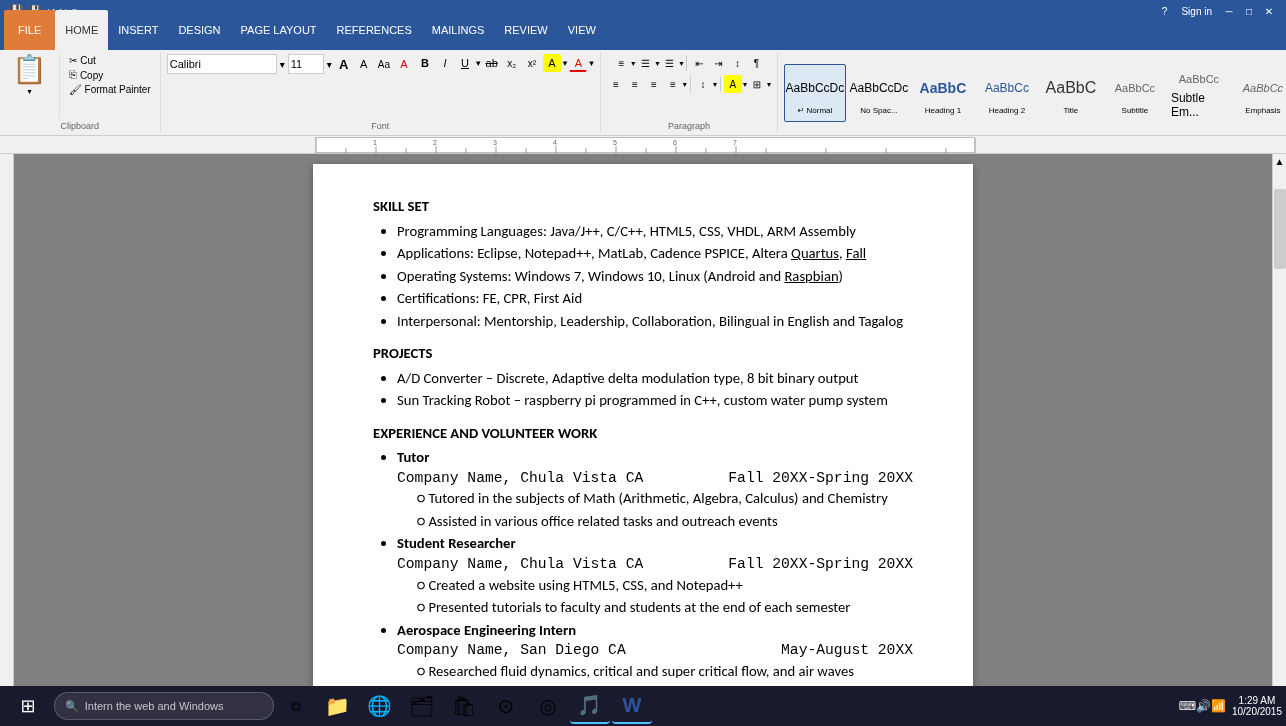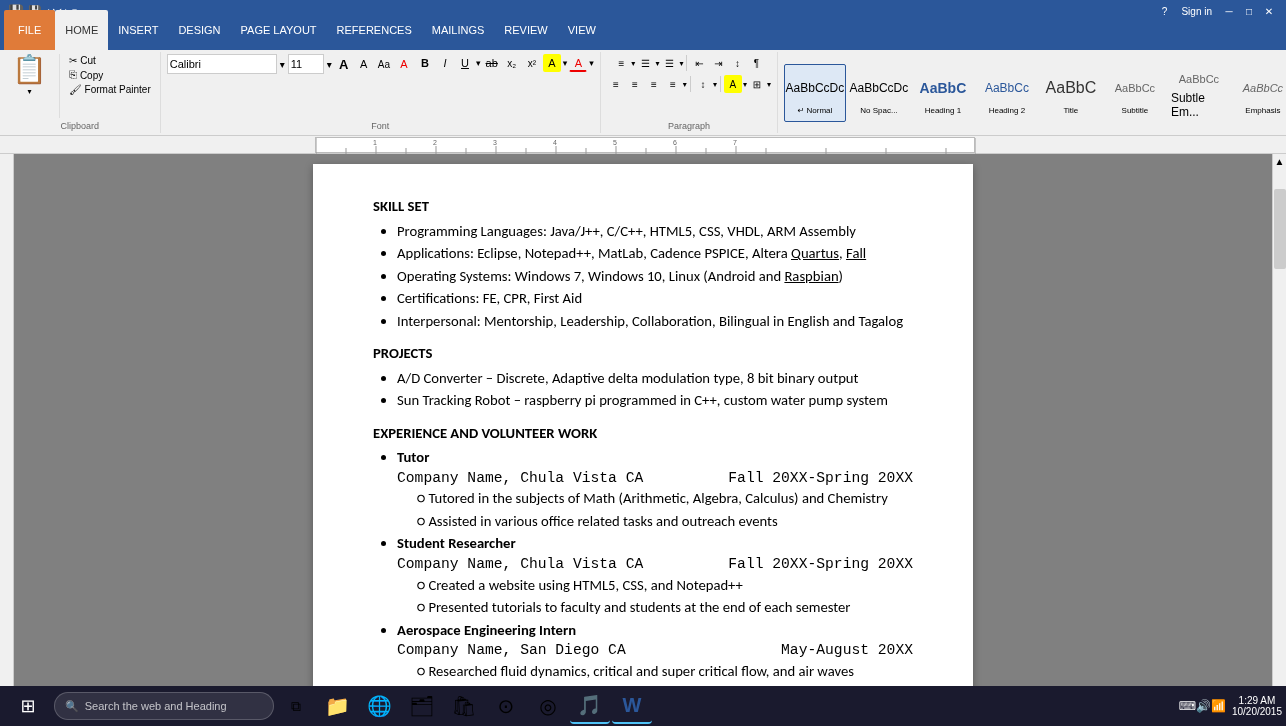--- a/index.html
+++ b/index.html
@@ -586,21 +586,21 @@
     </div>
     <span style="font-size:10px;margin:0 4px;">＋</span>
     <span>100%</span>
   </div>
 </div>
 
 <div class="taskbar">
   <div class="tb-start">⊞</div>
   <div class="tb-search">
     <span style="margin-right:6px;">🔍</span>
-    <span>Search the web and Heading</span>
+    <span>Intern the web and Windows</span>
   </div>
   <div class="tb-app" style="font-size:14px;">⧉</div>
   <div class="tb-app">📁</div>
   <div class="tb-app">🌐</div>
   <div class="tb-app">🗂</div>
   <div class="tb-app">🛍</div>
   <div class="tb-app">⊙</div>
   <div class="tb-app">◎</div>
   <div class="tb-app active">🎵</div>
   <div class="tb-app active" style="color:#2b579a;font-weight:bold;">W</div>

